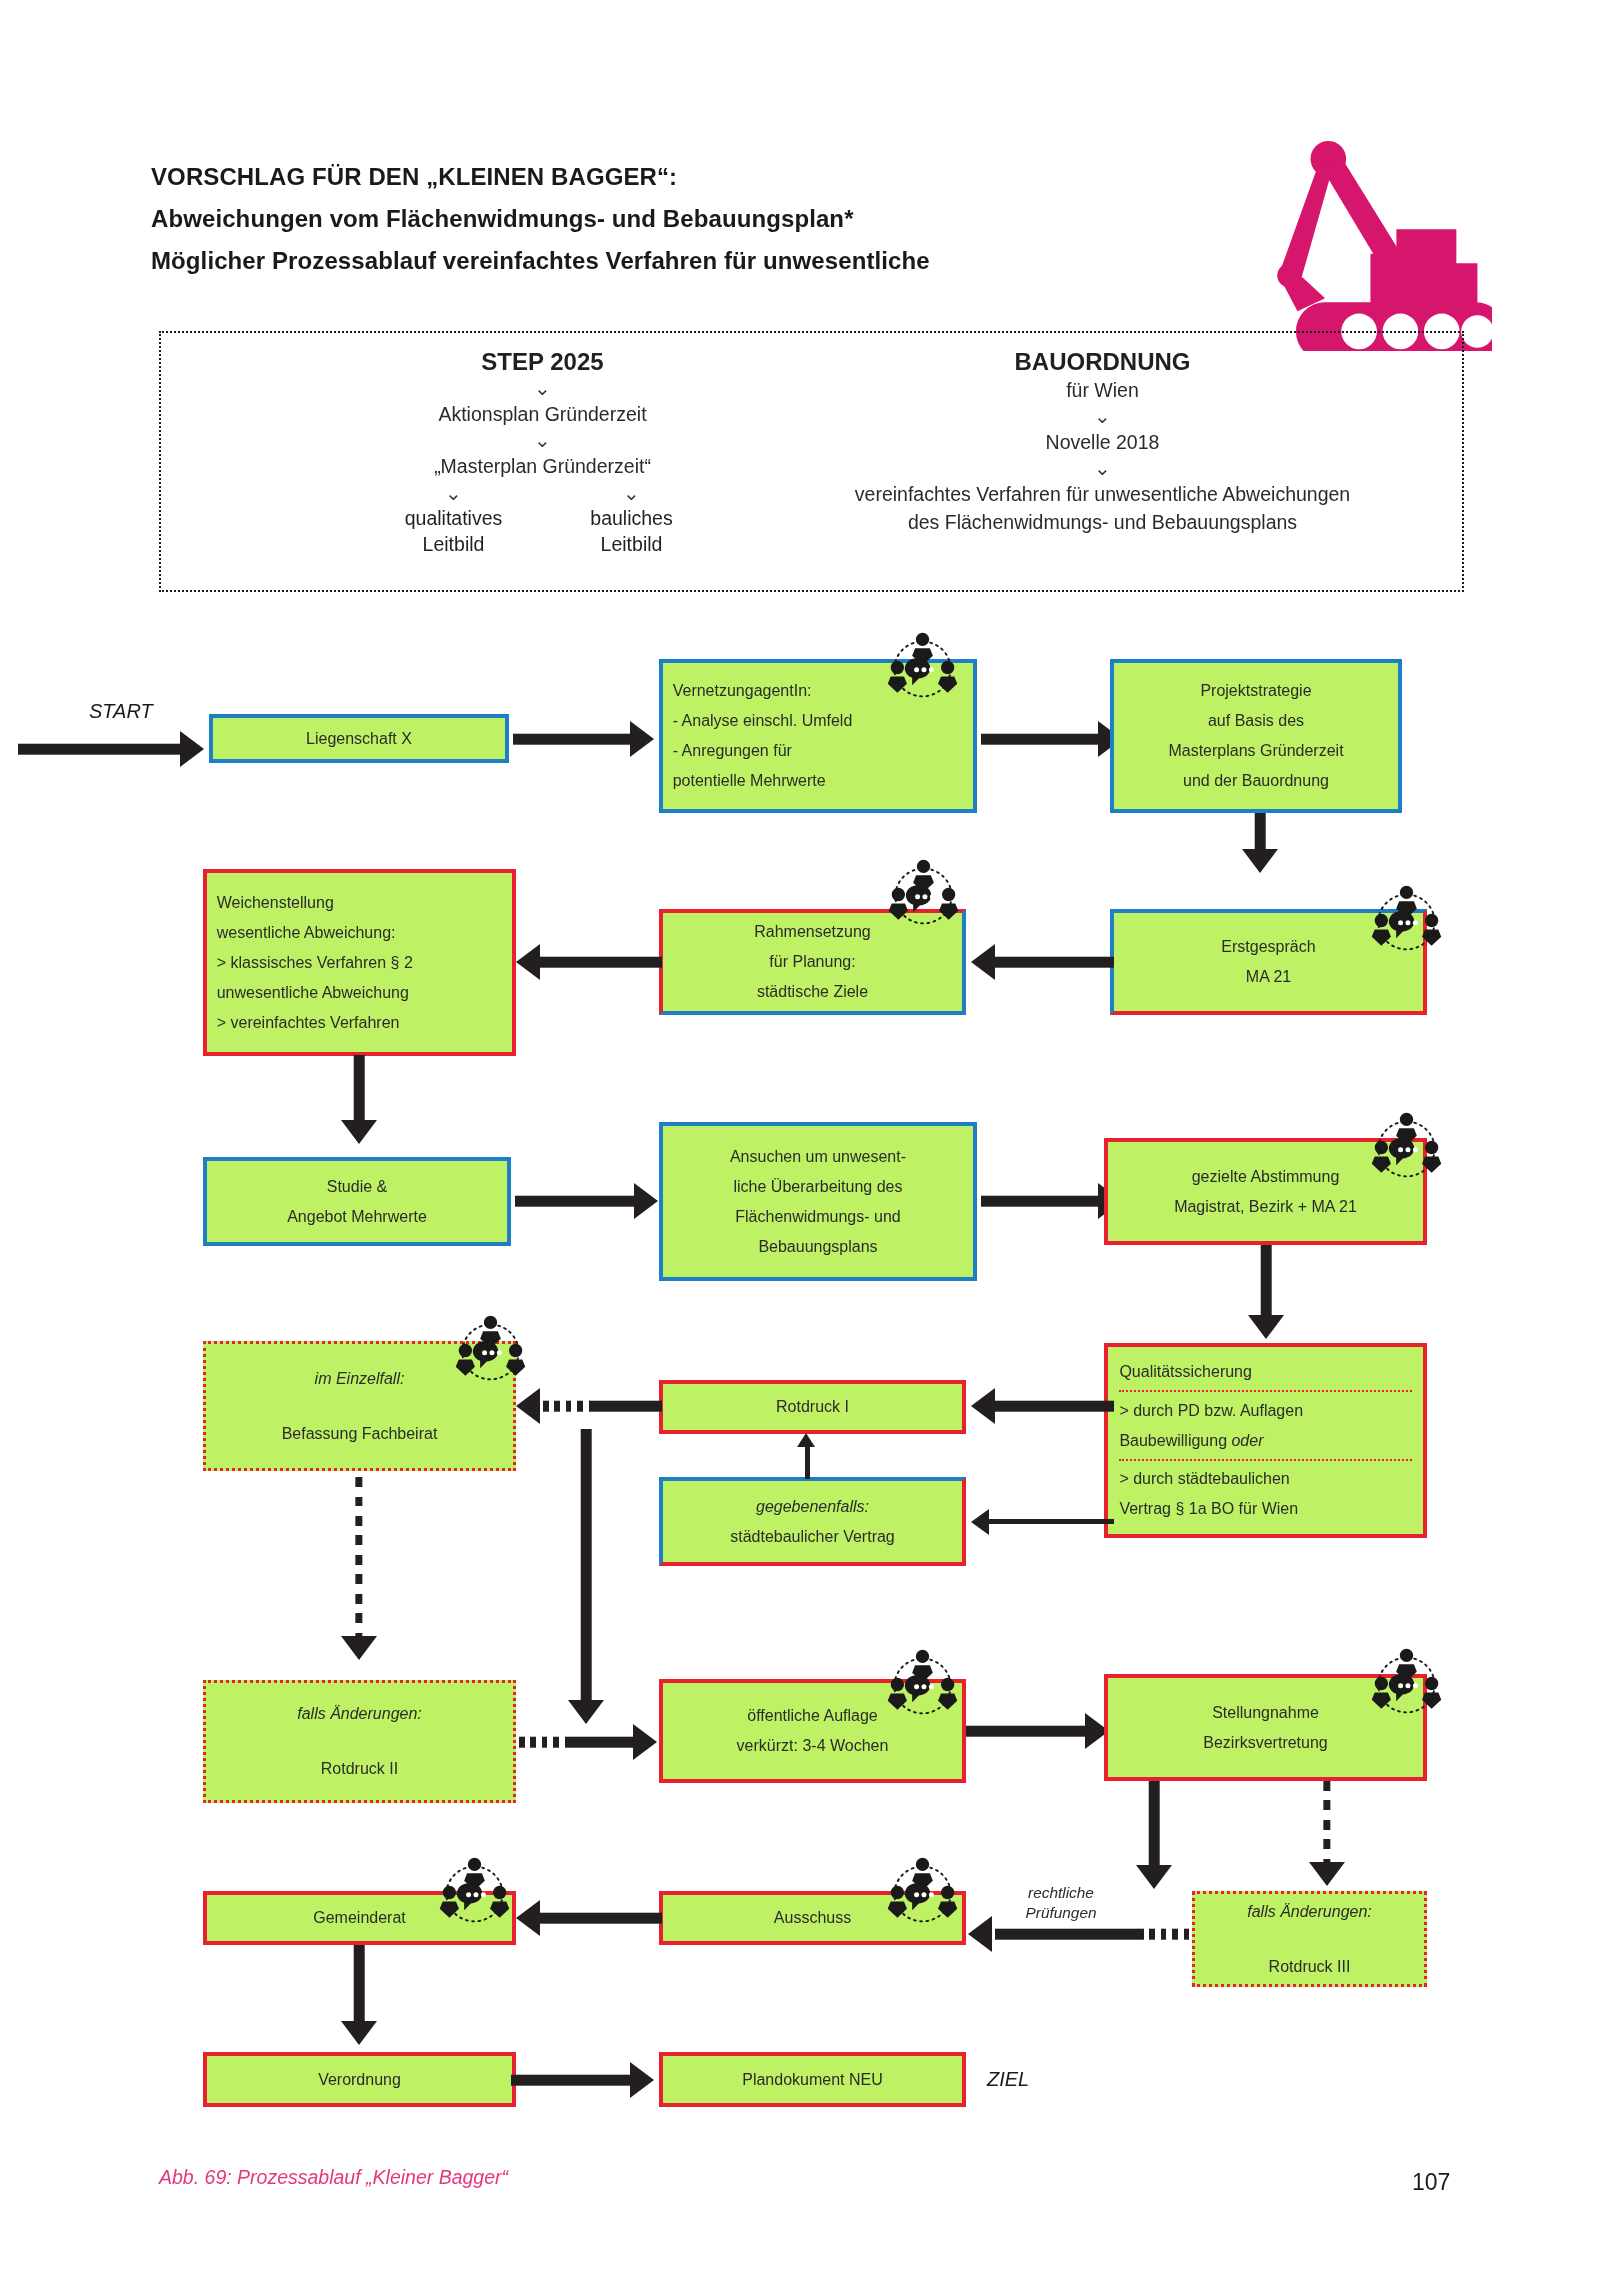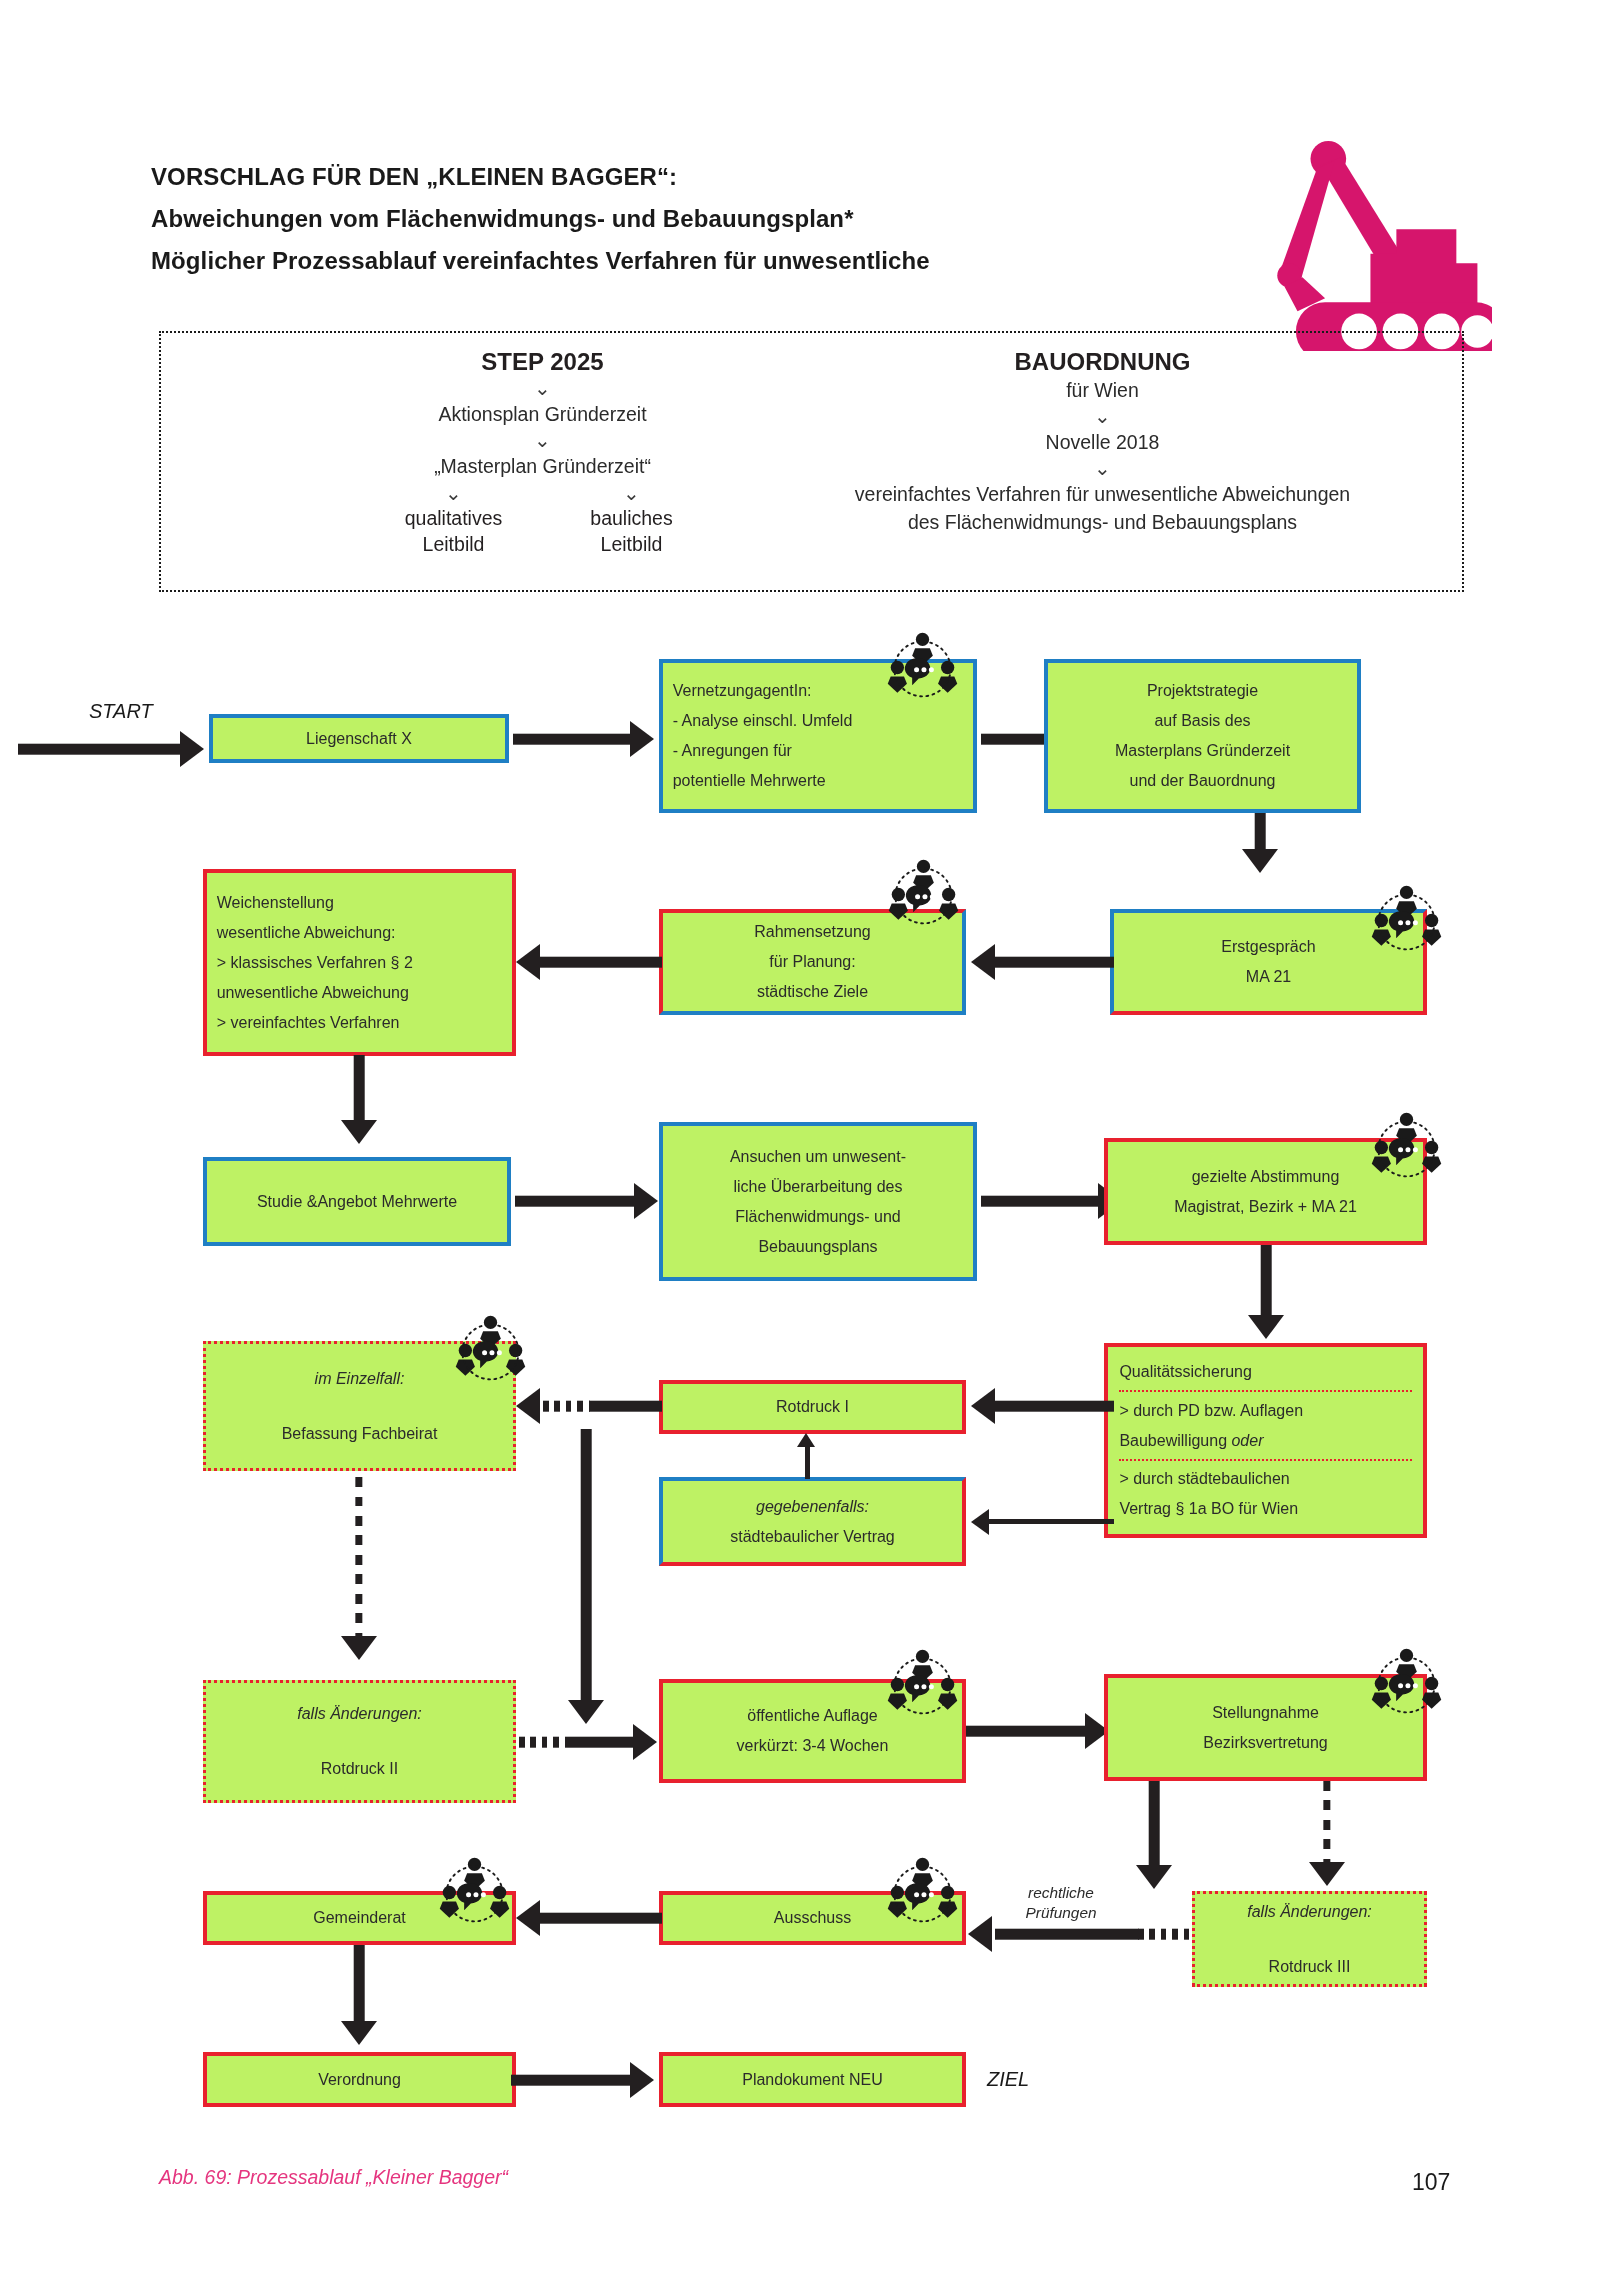--- a/index.html
+++ b/index.html
@@ -154,21 +154,21 @@
     <span>- Analyse einschl. Umfeld</span>
     <span>- Anregungen für</span>
     <span>   potentielle Mehrwerte</span>
   </div>
 
   <div class="arrow-h" style="left:981px;top:721px;width:146px;height:36px;">
     <div class="shaft-h" style="left:0;width:122px;"></div>
     <div class="head head-r" style="left:117px;top:0;"></div>
   </div>
 
-  <div class="node b-blue" style="left:1044px;top:659px;width:317px;height:154px;flex-direction:column;">
+  <div class="node b-blue" style="left:1110px;top:659px;width:292px;height:154px;flex-direction:column;">
     <span>Projektstrategie</span>
     <span>auf Basis des</span>
     <span>Masterplans Gründerzeit</span>
     <span>und der Bauordnung</span>
   </div>
 
   <svg class="people-icon" style="left:885px;top:632px;" viewBox="0 0 100 96">
     <g fill="#1a1a1a">
       <circle cx="50" cy="10" r="9"></circle>
         <path d="M36 32 L50 45 L64 32 L60 22 h-20 z"></path>
@@ -260,21 +260,21 @@
     <span>&gt; klassisches Verfahren § 2</span>
     <span>unwesentliche Abweichung</span>
     <span>&gt; vereinfachtes Verfahren</span>
   </div>
 
   <div class="arrow-v" style="left:341px;top:1055px;width:36px;height:94px;">
     <div class="shaft-v" style="top:0;height:70px;"></div>
     <div class="head head-d" style="left:0;top:65px;"></div>
   </div>
 
-  <div class="node b-blue" style="left:203px;top:1157px;width:308px;height:89px;flex-direction:row;">
+  <div class="node b-blue" style="left:203px;top:1157px;width:308px;height:89px;flex-direction:column;">
     <span>Studie &amp;</span>
     <span>Angebot Mehrwerte</span>
   </div>
 
   <div class="arrow-h" style="left:515px;top:1183px;width:148px;height:36px;">
     <div class="shaft-h" style="left:0;width:123px;"></div>
     <div class="head head-r" style="left:119px;top:0;"></div>
   </div>
 
   <div class="node b-blue" style="left:659px;top:1122px;width:318px;height:159px;flex-direction:column;text-align:right;">

